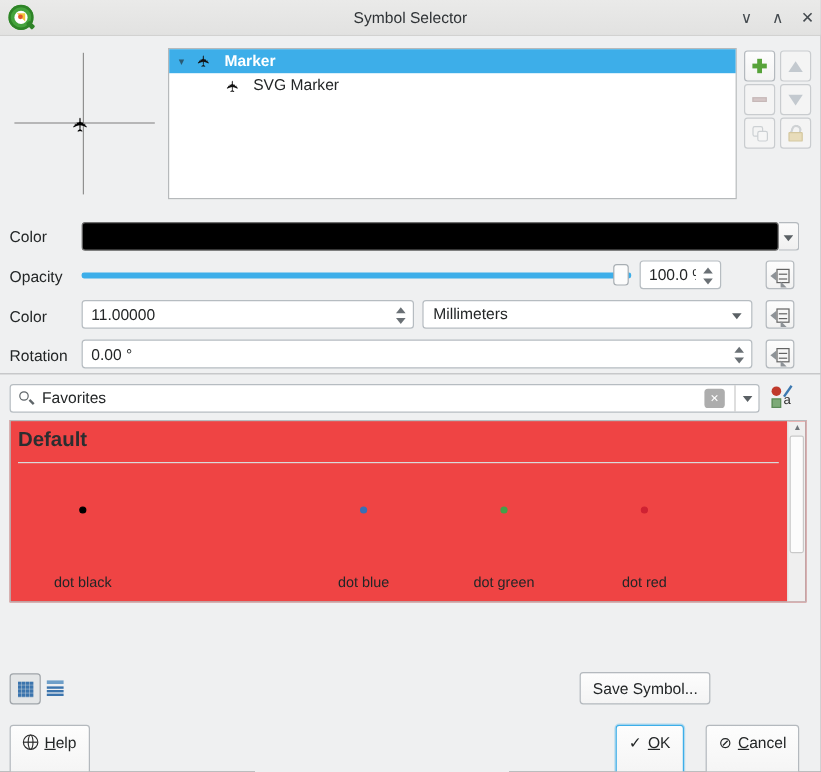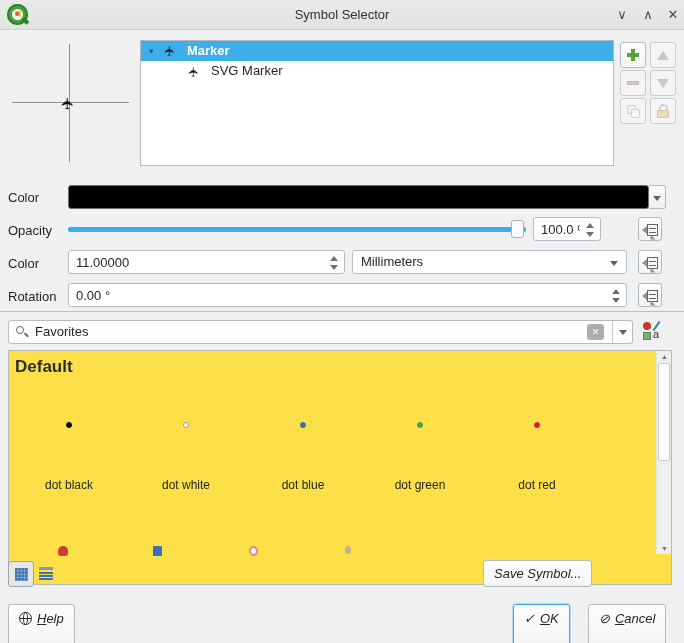--- a/index.html
+++ b/index.html
@@ -114,21 +114,21 @@
   .search-icon .handle { position:absolute; left:8px; top:8px; width:5px; height:1.5px; background:#5f6569; transform:rotate(45deg); }
   .search-text { position:absolute; left:26px; top:0; line-height:22px; color:#232627; }
   .clear-btn { position:absolute; left:578px; top:3px; width:17px; height:16px; background:#adadad; border-radius:3px; color:#fff; font-size:9px; text-align:center; line-height:16px; }
   .search-dd { position:absolute; right:0; top:0; width:20px; height:22px; border-left:1px solid #c9c9c9; }
   .stylemgr-btn { position:absolute; left:642px; top:322px; width:22px; height:20px; }
   .sm-circle { position:absolute; left:1px; top:0px; width:8px; height:8px; border-radius:50%; background:#c0392b; }
   .sm-square { position:absolute; left:1px; top:10px; width:8px; height:8px; background:#7daa78; border:1px solid #5c8a58; }
   .sm-pencil { position:absolute; left:9px; top:3px; width:11px; height:2px; background:#3b78b0; transform:rotate(-55deg); }
   .sm-letter { position:absolute; left:11px; top:6px; font-size:11px; color:#2b2b2b; }
   
-  .browser { position:absolute; left:8px; top:350px; width:664px; height:235px; background:#fde047; border:1px solid #b6b9bb; overflow:hidden; }
+  .browser { position:absolute; left:8px; top:350px; width:664px; height:152px; background:#ef4444; border:1px solid #b6b9bb; overflow:hidden; }
   .grp-title { position:absolute; left:6px; top:6px; font-size:17px; font-weight:bold; color:#2b2e30; }
   .grp-rule { position:absolute; left:6px; top:34px; width:634px; height:1px; background:#d9d9d9; }
   .sym-cell { position:absolute; top:55px; width:116px; height:95px; }
   .sym-dot { position:absolute; left:55px; top:16px; width:6px; height:6px; border-radius:50%; border:1px solid transparent; }
   .sym-label { position:absolute; left:0; top:72px; width:116px; text-align:center; font-size:12px; color:#232627; }
   .partial { position:absolute; top:195px; }
   .p-blob { width:10px; height:10px; border-radius:50% 50% 3px 3px; }
   .p-square { width:9px; height:10px; border-radius:1px; }
   .p-ring { width:9px; height:10px; border-radius:50%; background:#fff !important; border:2px solid #e08a8a; }
   .p-dot { width:6px; height:8px; border-radius:50%; opacity:.8; }
@@ -141,21 +141,21 @@
   .toggle-btn { position:absolute; width:26px; height:26px; border-radius:3px; }
   .toggle-btn.pressed { border:1px solid #9fa4a9; background:#e4e6e7; }
   .icon-grid { position:absolute; left:6px; top:6px; width:13px; height:13px;
     background-image:linear-gradient(#3b74ad,#3b74ad); background-size:3px 3px; background-repeat:space; }
   .icon-list { position:absolute; left:5px; top:6px; width:14px; height:13px;
     background-image:linear-gradient(#6f9fc8,#6f9fc8),linear-gradient(#3b74ad,#3b74ad),linear-gradient(#3b74ad,#3b74ad),linear-gradient(#3b74ad,#3b74ad);
     background-size:14px 3px,14px 2px,14px 2px,14px 2px; background-position:0 0,0 5px,0 8px,0 11px; background-repeat:no-repeat; }
   .btn {
     position:absolute; height:27px; border:1px solid #b4b9be; border-radius:3px;
     background:linear-gradient(#fdfdfd,#f4f4f4); text-align:center; line-height:25px;
-    color:#232627; font-size:13px; padding:0 10px;font-style:italic;
+    color:#232627; font-size:13px; padding:0 10px;
   }
   .btn .u { text-decoration:underline; }
   .dlg-btn { height:44px; line-height:28px; }
   .btn.default-btn { border-color:#3daee9; box-shadow:0 0 0 1px rgba(61,174,233,.35); }
   .btn-icon { margin-right:5px; }
   .help-globe { display:inline-block; position:relative; width:13px; height:13px; margin:0 5px -2px 0; }
   .help-globe .c { position:absolute; inset:0; border:1.3px solid #2c2c2c; border-radius:50%; }
   .help-globe .h { position:absolute; left:1px; top:5.5px; width:11px; height:1.2px; background:#2c2c2c; }
   .help-globe .v { position:absolute; left:4px; top:0; width:5px; height:13px; border:1.2px solid #2c2c2c; border-radius:50%; }
   .adv-arrow { display:inline-block; width:0; height:0; border-left:4px solid transparent; border-right:4px solid transparent; border-top:5px solid #5a6064; margin-left:7px; margin-bottom:1px; }
@@ -295,24 +295,20 @@
   </div>
 
   <div class="browser">
     <div class="grp-title">Default</div>
     <div class="grp-rule"></div>
 
     <div class="sym-cell" style="left:2px">
       <span class="sym-dot" style="background-color: rgb(0, 0, 0); border-color: rgb(0, 0, 0);"></span>
       <span class="sym-label">dot black</span>
     </div>
-    <div class="sym-cell" style="left:119px">
-      <span class="sym-dot" style="background-color: rgb(255, 255, 255); border-color: rgb(154, 154, 154);"></span>
-      <span class="sym-label">dot white</span>
-    </div>
     <div class="sym-cell" style="left:236px">
       <span class="sym-dot" style="background-color: rgb(58, 111, 181); border-color: rgb(58, 111, 181);"></span>
       <span class="sym-label">dot blue</span>
     </div>
     <div class="sym-cell" style="left:353px">
       <span class="sym-dot" style="background-color: rgb(68, 160, 73); border-color: rgb(68, 160, 73);"></span>
       <span class="sym-label">dot green</span>
     </div>
     <div class="sym-cell" style="left:470px">
       <span class="sym-dot" style="background-color: rgb(207, 34, 51); border-color: rgb(207, 34, 51);"></span>

